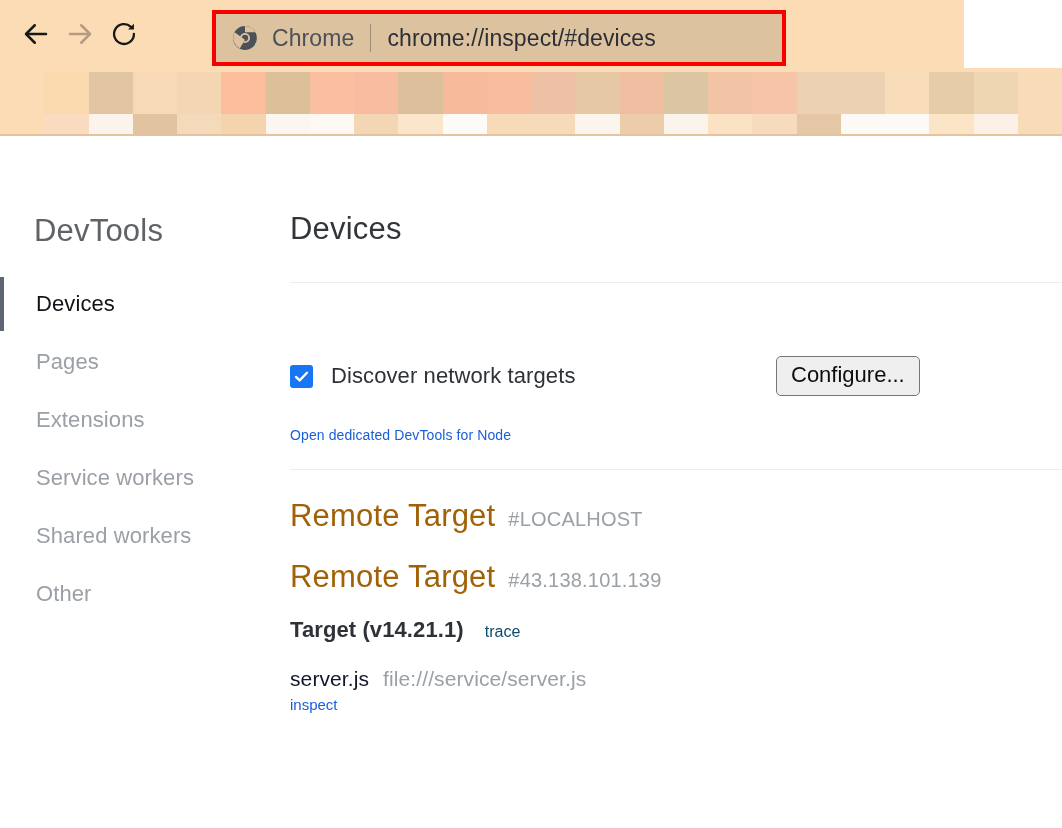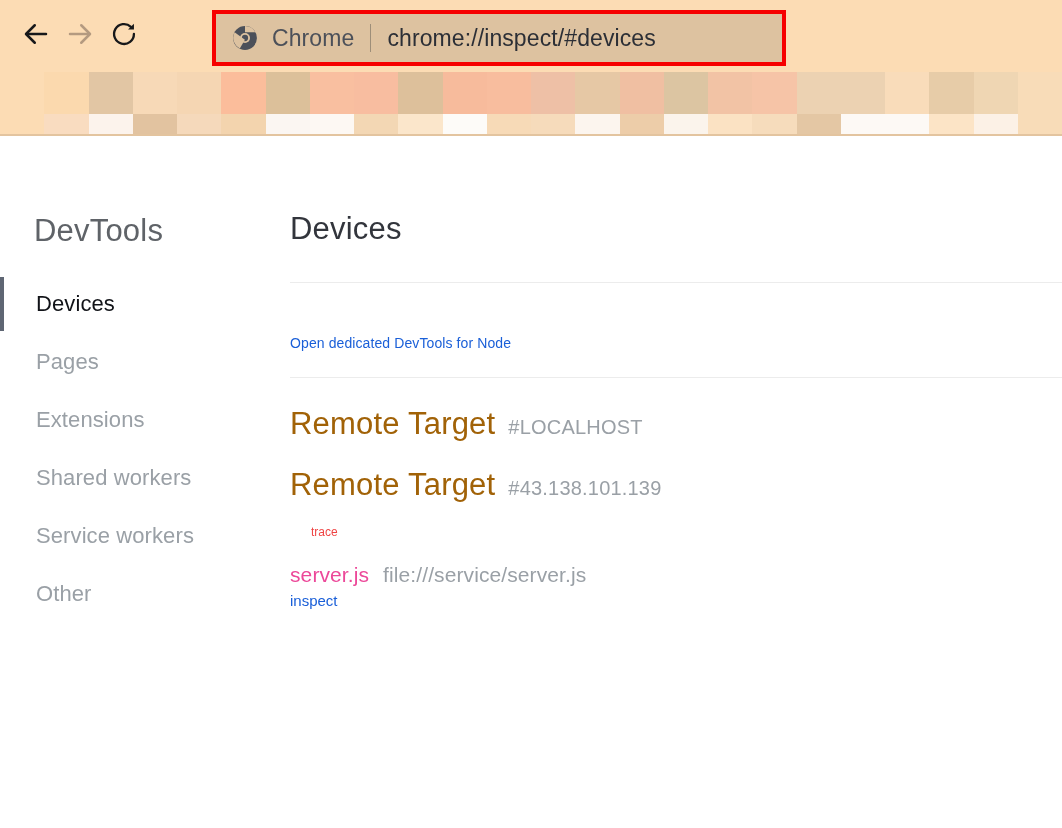--- a/index.html
+++ b/index.html
@@ -13,21 +13,21 @@
     overflow: hidden;
     background: #ffffff;
     font-family: "Liberation Sans", sans-serif;
     -webkit-font-smoothing: antialiased;
   }
 
   
   .browser-bar {
     position: absolute;
     left: 0; top: 0;
-    width: 1062px;
+    width: 964px;
     height: 68px;
     background: #fcdcb4;
   }
   .nav-controls {
     position: absolute;
     left: 0; top: 0;
     height: 68px;
     display: flex;
     align-items: center;
     gap: 0px;
@@ -298,35 +298,35 @@
     align-items: baseline;
   }
   .target-name {
     font-size: 22px;
     font-weight: bold;
     color: #2e3137;
     letter-spacing: 0.1px;
     white-space: nowrap;
   }
   .trace-link {
-    font-size: 12px;
-    color: #ef4444;
+    font-size: 16px;
+    color: #0c4a6e;
     margin-left: 21px;
     text-decoration: none;
     cursor: pointer;
     white-space: nowrap;
   }
   .target-file-row {
     margin-top: 24px;
     display: flex;
     align-items: baseline;
   }
   .file-name {
     font-size: 21px;
-    color: #ec4899;
+    color: #0f172a;
     letter-spacing: 0.1px;
     white-space: nowrap;
   }
   .file-url {
     font-size: 21px;
     color: #9aa0a6;
     margin-left: 14px;
     letter-spacing: 0.1px;
     white-space: nowrap;
   }
@@ -453,40 +453,49 @@
       <div class="nav-item selected">
         <span class="nav-item-label">Devices</span>
       </div>
       <div class="nav-item">
         <span class="nav-item-label">Pages</span>
       </div>
       <div class="nav-item">
         <span class="nav-item-label">Extensions</span>
       </div>
       <div class="nav-item">
+        <span class="nav-item-label">Service workers</span>
+      </div>
+      <div class="nav-item">
         <span class="nav-item-label">Shared workers</span>
-      </div>
-      <div class="nav-item">
-        <span class="nav-item-label">Service workers</span>
       </div>
       <div class="nav-item">
         <span class="nav-item-label">Other</span>
       </div>
     </div>
   </div>
 
   <div class="content">
     <div class="content-inner">
 
       <h1 class="page-heading">Devices</h1>
       <div class="hr first"></div>
 
       <div class="discover-block">
 
 
+        <div class="discover-row second-row">
+          <span class="checkbox">
+            <svg width="17" height="17" viewBox="0 0 20 20">
+              <polyline points="3.5,10.5 7.8,14.6 16.5,5.6" fill="none" stroke="#ffffff" stroke-width="2.7" stroke-linecap="round" stroke-linejoin="round"></polyline>
+            </svg>
+          </span>
+          <span class="check-label">Discover network targets</span>
+          <button class="action-btn configure">Configure...</button>
+        </div>
 
         <a class="node-link">Open dedicated DevTools for Node</a>
       </div>
 
       <div class="hr second"></div>
 
       <div class="targets">
 
         <div class="target-group first">
           <div class="target-title-row">
@@ -496,20 +505,21 @@
         </div>
 
         <div class="target-group">
           <div class="target-title-row">
             <span class="target-title">Remote Target</span>
             <span class="target-host">#43.138.101.139</span>
           </div>
 
           <div class="target-detail">
             <div class="target-detail-head">
+              <span class="target-name">Target (v14.21.1)</span>
               <a class="trace-link">trace</a>
             </div>
             <div class="target-file-row">
               <span class="file-name">server.js</span>
               <span class="file-url">file:///service/server.js</span>
             </div>
             <a class="inspect-link">inspect</a>
           </div>
         </div>
 

